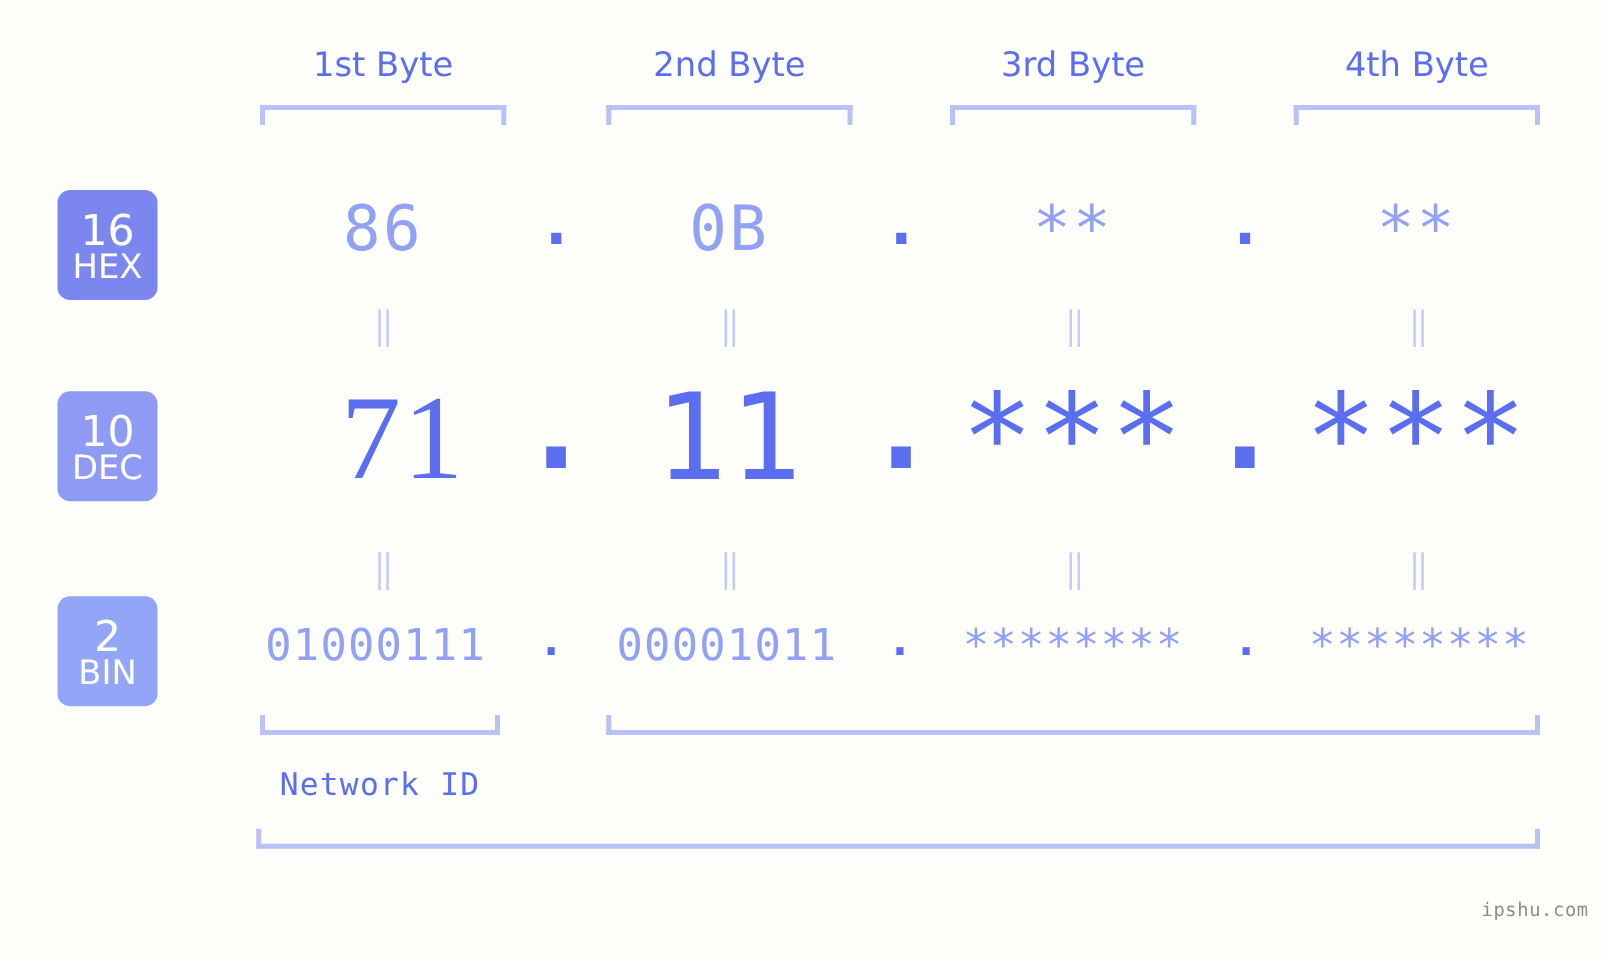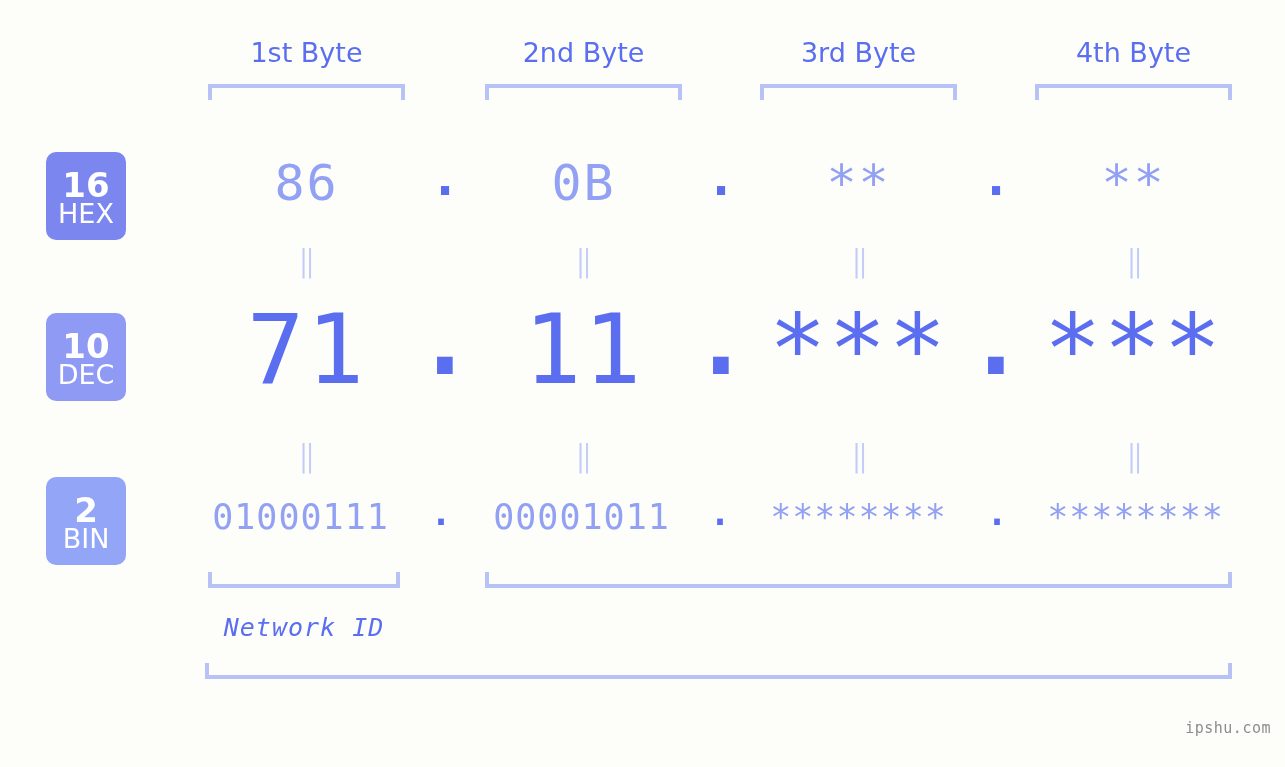--- a/index.html
+++ b/index.html
@@ -63,21 +63,21 @@
     text-align: center;
     font-family: "DejaVu Sans", sans-serif;
     display: flex;
     flex-direction: column;
     justify-content: center;
     align-items: center;
   }
   .badge .num {
     font-size: 34px;
     line-height: 36px;
-    font-weight: 700;
+    font-weight: 400;
   }
   .badge .abbr {
     font-size: 27px;
     line-height: 22px;
     font-weight: 400;
   }
   .badge-hex { top: 152px; height: 88px; background: #7b87ef; }
   .badge-dec { top: 313px; height: 88px; background: #8e9af4; }
   .badge-bin { top: 477px; height: 88px; background: #92a5f7; }
 
@@ -234,21 +234,21 @@
     <div class="abs dot" style="left:957px; width:78px; text-align:center;">.</div>
     <div class="abs val" style="left:1035px; width:197px;">**</div>
   </div>
 
   <div class="eq eq-upper" style="left:286px;">||</div>
   <div class="eq eq-upper" style="left:563px;">||</div>
   <div class="eq eq-upper" style="left:839px;">||</div>
   <div class="eq eq-upper" style="left:1114px;">||</div>
 
   <div class="row-dec">
-    <div class="abs val" style="left:208px; width:197px;">71</div>
+    <div class="abs val" style="left:224px; width:197px;font-family:Liberation Serif, serif;">71</div>
     <div class="abs dot" style="left:405px; width:80px; text-align:center;">.</div>
     <div class="abs val" style="left:485px; width:197px;">11</div>
     <div class="abs dot" style="left:682px; width:78px; text-align:center;">.</div>
     <div class="abs val" style="left:760px; width:197px;">***</div>
     <div class="abs dot" style="left:957px; width:78px; text-align:center;">.</div>
     <div class="abs val" style="left:1035px; width:197px;">***</div>
   </div>
 
   <div class="eq eq-lower" style="left:286px;">||</div>
   <div class="eq eq-lower" style="left:563px;">||</div>
@@ -261,19 +261,19 @@
     <div class="abs val" style="left:483px; width:197px;">00001011</div>
     <div class="abs dot" style="left:680px; width:80px; text-align:center;">.</div>
     <div class="abs val" style="left:760px; width:197px;">********</div>
     <div class="abs dot" style="left:957px; width:80px; text-align:center;">.</div>
     <div class="abs val" style="left:1037px; width:197px;">********</div>
   </div>
 
   <div class="bracket-bottom" style="left:208px; width:192px; top:572px;"></div>
   <div class="bracket-bottom" style="left:485px; width:747px; top:572px;"></div>
 
-  <div class="id-label" style="left:208px; width:192px;font-style:italic;">Network ID</div>
+  <div class="id-label" style="left:208px; width:192px;">Network ID</div>
 
   <div class="bracket-bottom" style="left:205px; width:1027px; top:663px;"></div>
 
   <div class="watermark">ipshu.com</div>
 
 </div>
 
 </body></html>

